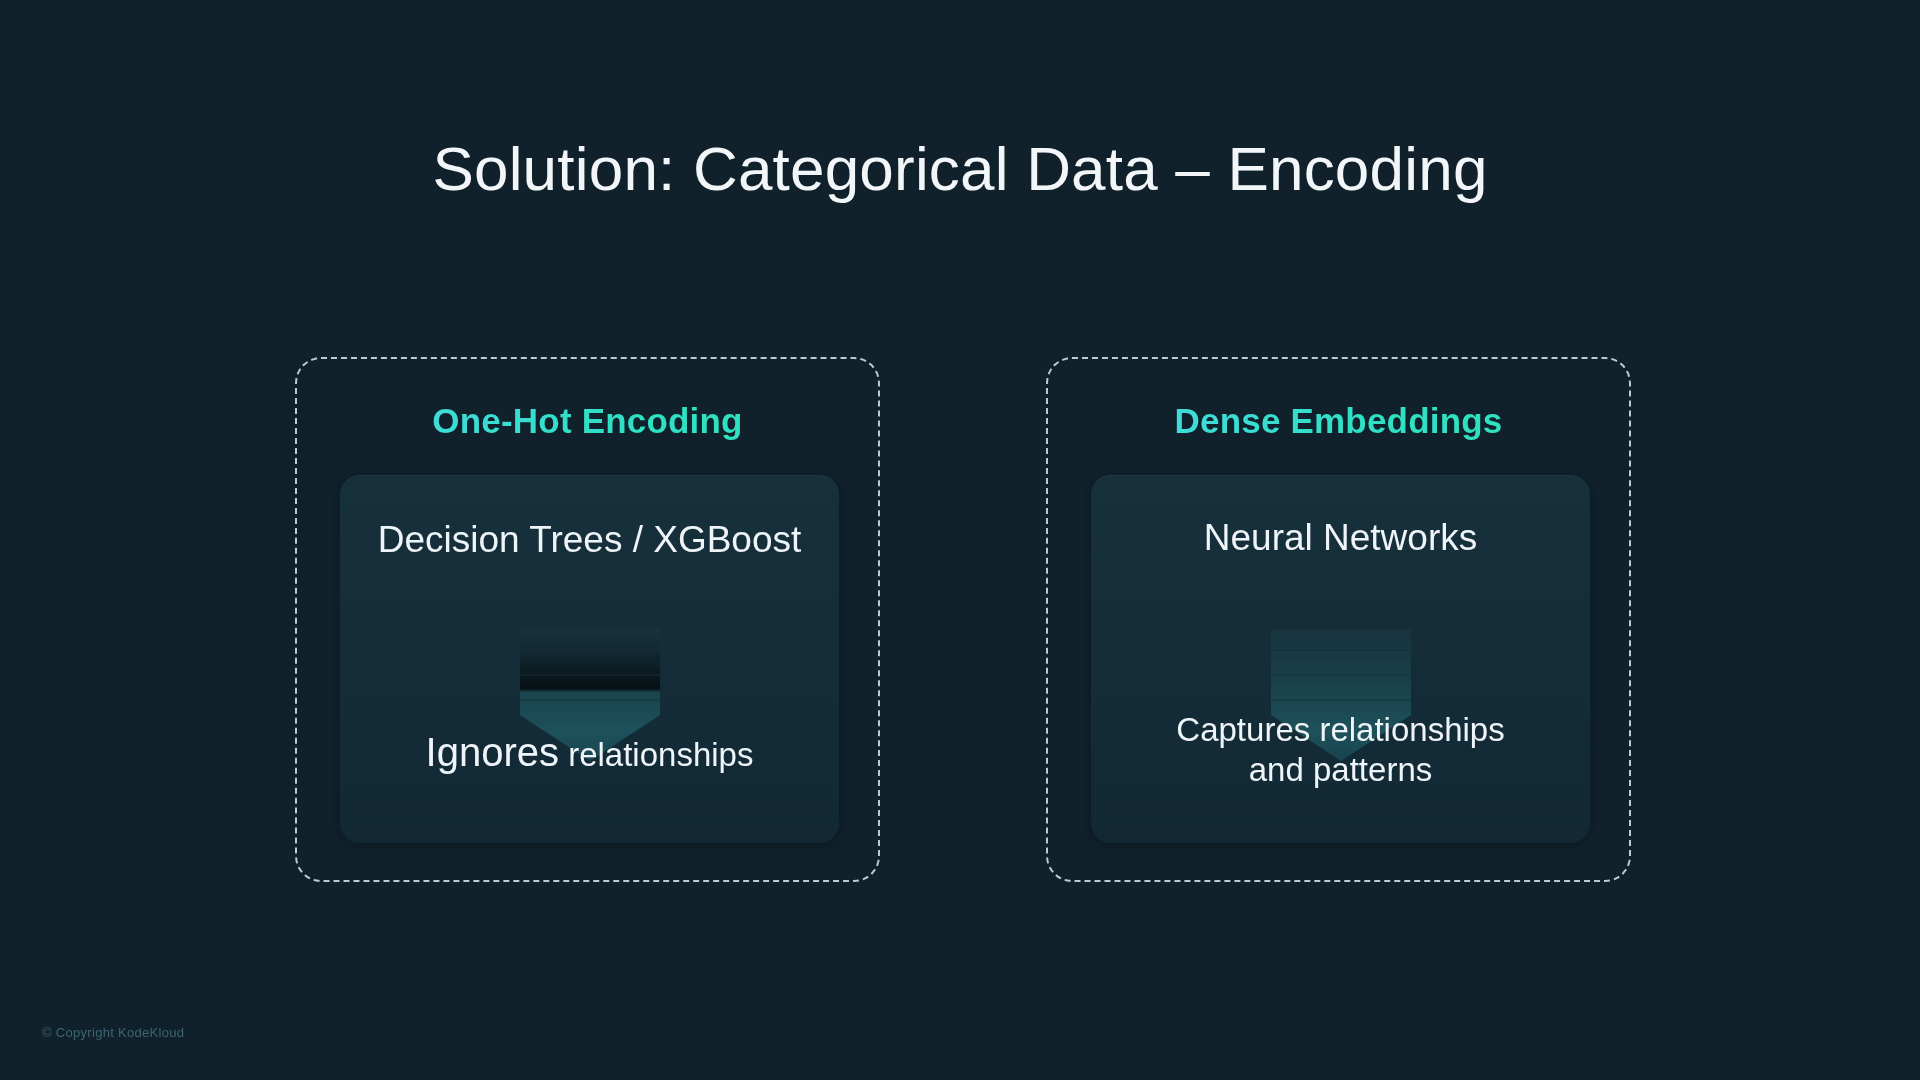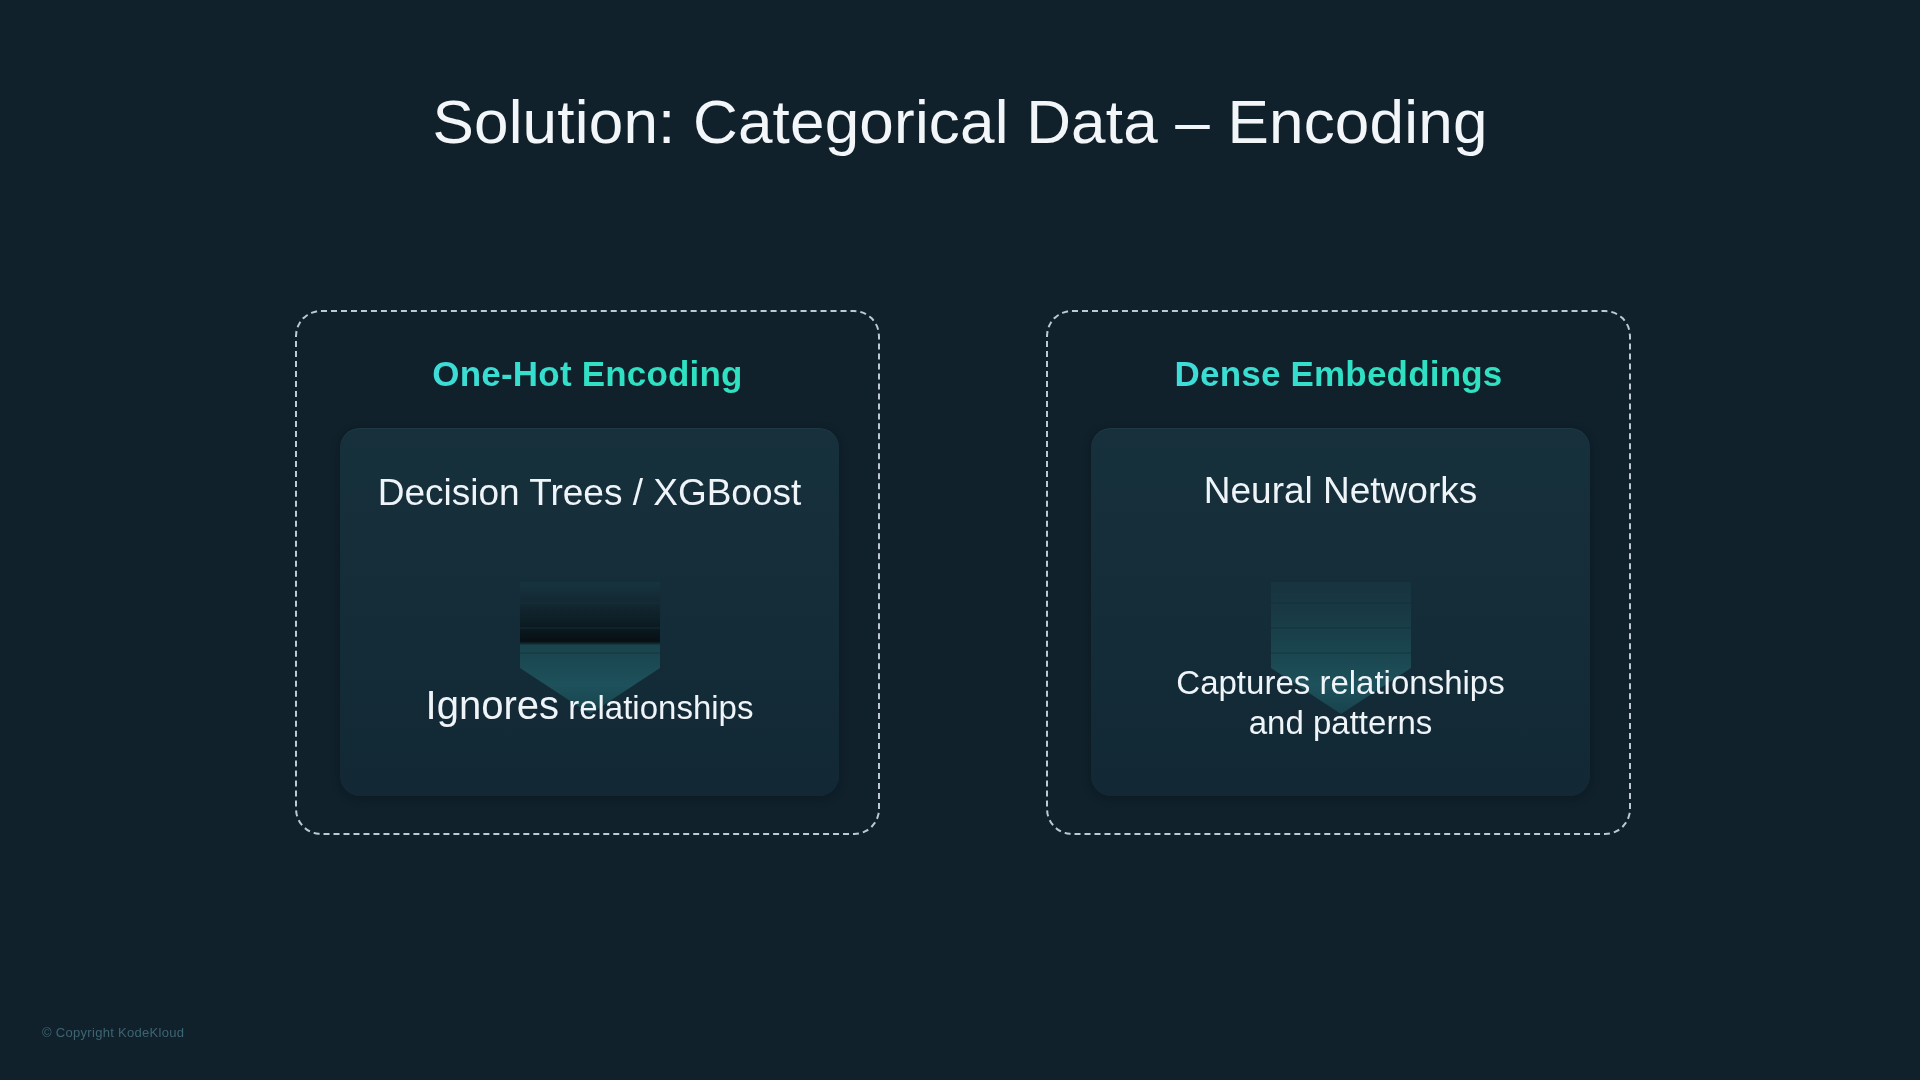--- a/index.html
+++ b/index.html
@@ -13,20 +13,21 @@
     background: #10212c;
     font-family: "Liberation Sans", sans-serif;
     overflow: hidden;
     position: relative;
   }
 
   .slide {
     position: absolute;
     inset: 0;
     background: #10212c;
+    margin-top: 47px;
   }
 
   
   .slide-title {
     position: absolute;
     top: 86px;
     left: 0;
     width: 1920px;
     text-align: center;
     font-size: 62px;

